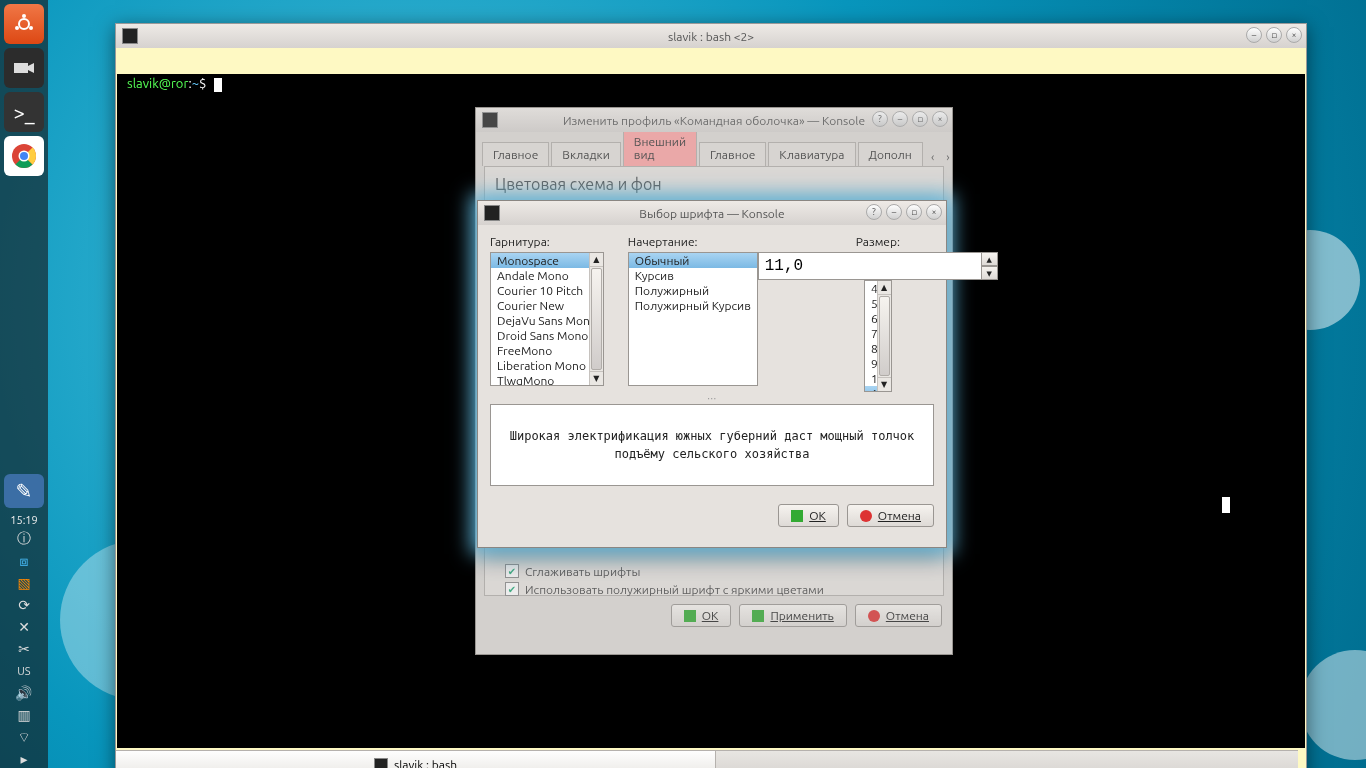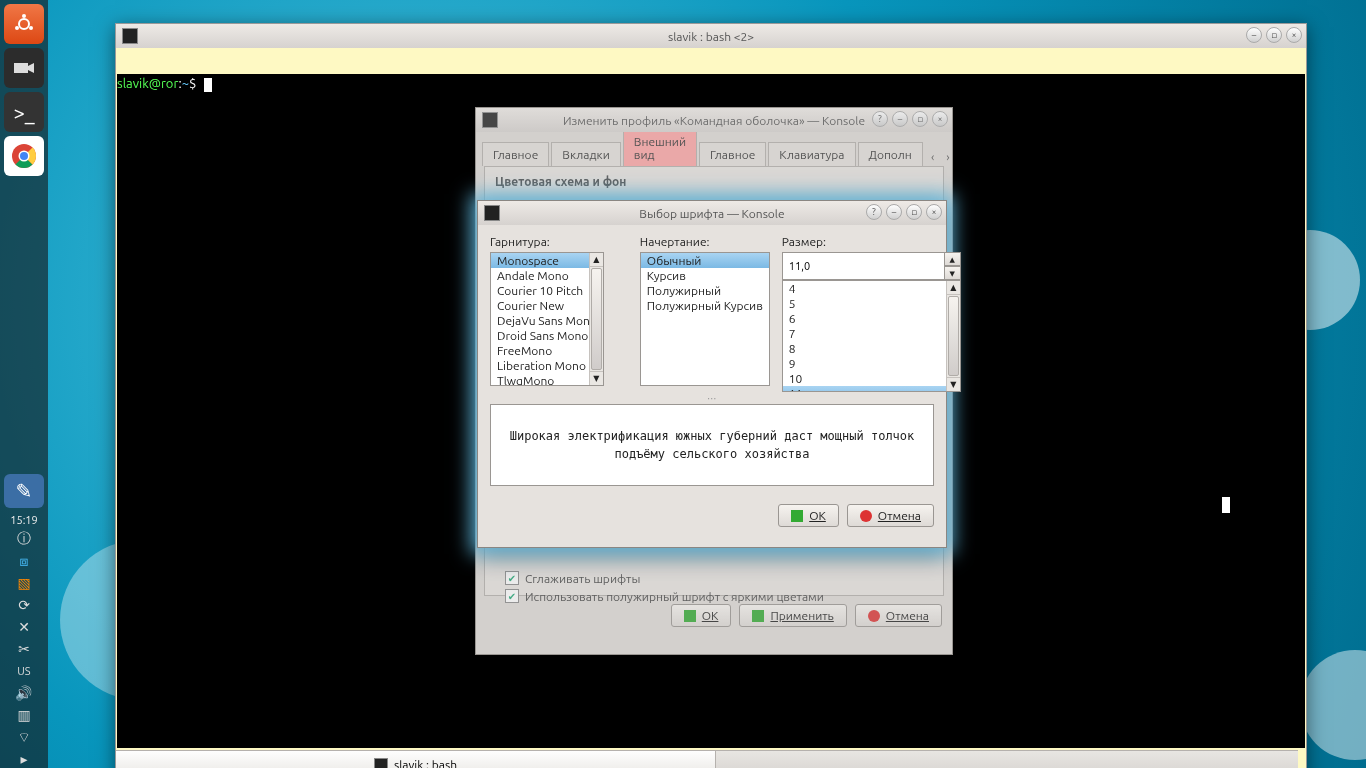--- a/index.html
+++ b/index.html
@@ -21,61 +21,61 @@
 
 .konsole-window { position: absolute; left: 115px; top: 23px; width: 1192px; height: 756px; background: #fef9c3; border: 1px solid #999; box-shadow: 0 4px 18px rgba(0,0,0,0.5); }
 .win-title { height: 24px; display:flex; align-items:center; justify-content:center; position:relative; background: linear-gradient(#eeeae6,#d6d2cf); font-size: 12px; color: #555; }
 .win-title .title-icon { position:absolute; left:6px; top:4px; width:16px; height:16px; background:#222; border:1px solid #888; }
 .win-title .win-ctrls { position:absolute; right:4px; top:3px; display:flex; gap:4px; }
 .win-ctrl { width:16px; height:16px; border-radius:50%; background:linear-gradient(#fefefe,#d0d0d0); border:1px solid #aaa; font-size:9px; display:flex; align-items:center; justify-content:center; color:#555; }
 
 .menubar { height: 26px; display:flex; align-items:center; gap:2px; padding: 0 8px; font-size: 13px; color:#222; border-bottom:1px solid #b5b1ad; }
 .menubar span { padding: 3px 8px; cursor:default; }
 
-.terminal { position:absolute; top:50px; left:1px; right:1px; bottom:30px; background:#000; color:#fff; font-family: "DejaVu Sans Mono", monospace; font-size:13px; padding:2px 0; }
+.terminal { position:absolute; top:50px; left:1px; right:1px; bottom:30px; background:#000; color:#fff; font-family: "DejaVu Sans Mono", monospace; font-size:13px; padding:2px 10px; }
 .terminal .prompt-user { color:#5f5; }
 .terminal .prompt-path { color:#6cf; }
 .terminal .cursor { display:inline-block; width:8px; height:14px; background:#fff; vertical-align:middle; }
 
 
 .cursor-remote { position:absolute; right:75px; top:423px; width:8px; height:16px; background:#fff; }
 
 .taskbar { position:absolute; bottom:0; left:0; right:8px; height:28px; background:linear-gradient(#e8e6e2,#d6d2cf); border-top:1px solid #b5b1ad; display:flex; align-items:center; }
 .taskbar .tab { height:27px; display:flex; align-items:center; gap:6px; padding:0 14px; border-right:1px solid #b5b1ad; background:linear-gradient(#fefefe,#e8e6e2); font-size:12px; min-width:600px; justify-content:center; }
 .taskbar .tab .ticon { width:14px;height:14px;background:#222;border:1px solid #888; }
 
 
 .profile-dialog { position:absolute; left:475px; top:107px; width:478px; height:548px; background:#dedad6; border:1px solid #9a9692; box-shadow:0 3px 14px rgba(0,0,0,0.5); }
 .profile-dialog .overlay { position:absolute; inset:0; background:rgba(180,180,180,0.25); pointer-events:none; }
 .tabs-row { height:28px; display:flex; align-items:flex-end; padding:0 6px; margin-top:6px; font-size:12px; }
 .tab-btn { padding:5px 10px; border:1px solid #b3afab; border-bottom:none; background:#e3dfdb; margin-right:2px; cursor:default; color:#333; }
 .tab-btn.active { background:#fca5a5; }
 .tab-nav { padding:3px 6px; color:#555; }
 .panel { margin:0 8px; border:1px solid #b3afab; background:#e9e5e1; height:430px; padding:8px 10px; font-size:12px; }
-.panel-title { font-weight:bold; color:#444; margin-bottom:19px; font-size:12px; }
+.panel-title { font-weight:normal; color:#444; margin-bottom:7px; font-size:16px; }
 .check-row { display:flex; align-items:center; gap:6px; color:#444; margin:4px 0 4px 10px; font-size:12px; }
 .check-row .cb { width:14px; height:14px; border:1px solid #888; background:#fff; display:flex; align-items:center; justify-content:center; font-size:10px; color:#2a7; }
 .profile-buttons { display:flex; gap:8px; justify-content:flex-end; padding:8px 10px; }
 .btn { display:flex; align-items:center; gap:6px; padding:4px 12px; border:1px solid #9a9692; background:linear-gradient(#f6f3ef,#dedad6); border-radius:3px; font-size:12px; color:#222; }
 .btn u { }
 .btn .ic-ok { width:12px;height:12px;background:#3a3; }
 .btn .ic-apply { width:12px;height:12px;background:#3a3; }
 .btn .ic-cancel { width:12px;height:12px;border-radius:50%;background:#d33; }
 
 
 .font-dialog { position:absolute; left:477px; top:200px; width:470px; height:348px; background:#e6e2de; border:1px solid #8a8682; box-shadow:0 0 18px 6px rgba(96,188,228,0.9), 0 6px 24px rgba(0,0,0,0.5); z-index:10; }
 .fd-body { padding:10px 12px; font-size:12px; color:#222; }
-.fd-cols { display:flex; gap:12px; }
+.fd-cols { display:flex; }
 .fd-col { display:flex; flex-direction:column; }
 .fd-col.lab1 { width:130px; }
 .fd-col.lab2 { width:150px;margin-left:24px; }
-.fd-col.lab3 { flex:1; }
+.fd-col.lab3 { flex:1;align-items:center; }
 .fd-label { margin-bottom:4px; }
 .fd-spin { display:flex; }
-.fd-spin input { flex:1; height:22px; border:1px solid #9a9692; padding:13px 6px; font-size:11px; }
+.fd-spin input { flex:1; height:22px; border:1px solid #9a9692; padding:13px 6px; font-size:16px;font-family:Liberation Mono, monospace; }
 .fd-spin .spinbtns { width:16px; display:flex; flex-direction:column; }
 .fd-spin .spinbtns div { flex:1; border:1px solid #9a9692; border-left:none; background:linear-gradient(#f6f3ef,#dedad6); font-size:7px; display:flex; align-items:center; justify-content:center; }
 .fd-list { border:1px solid #9a9692; background:#fff; overflow:hidden; position:relative; }
 .fd-list.fonts { height:134px; }
 .fd-list.styles { height:134px; }
 .fd-list.sizes { height:112px; }
 .fd-list .item { padding:1px 6px; font-size:12px; white-space:nowrap; }
 .fd-list .item.sel { background:linear-gradient(#a9d4f2,#7bb9e4); }
 .fd-list .scrollbar { position:absolute; right:0; top:0; width:14px; height:100%; border-left:1px solid #c6c2be; background:#eae7e3; display:flex; flex-direction:column; }
 .fd-list .scrollbar .sbtn { height:14px; font-size:8px; display:flex; align-items:center; justify-content:center; border-bottom:1px solid #c6c2be; }

